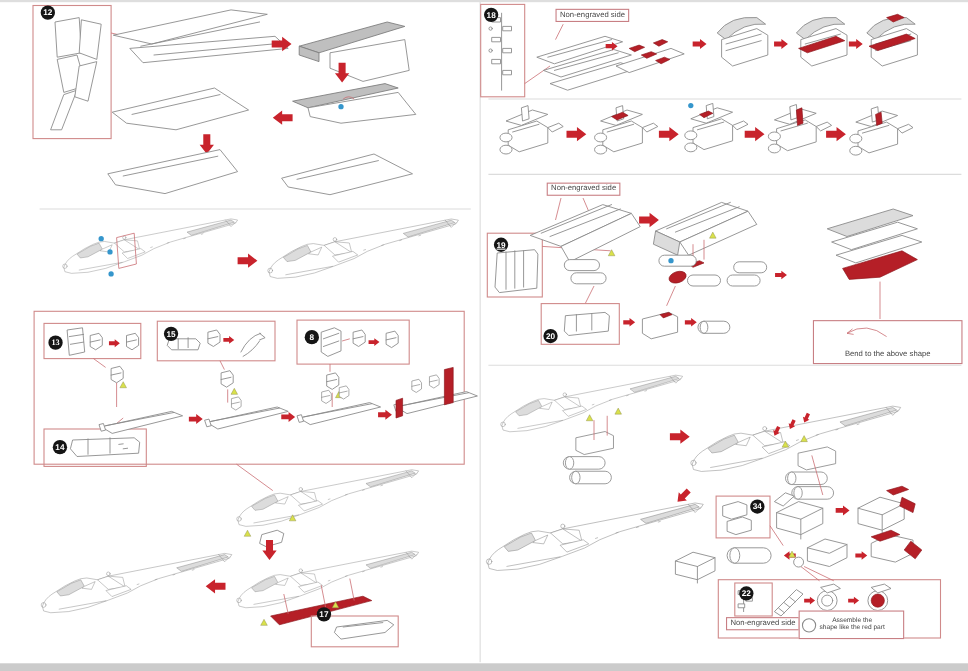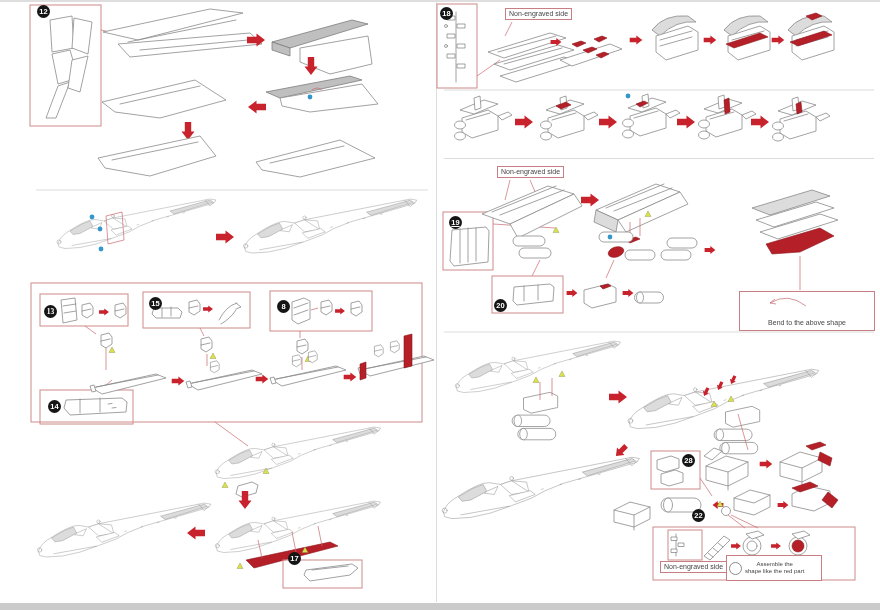--- a/index.html
+++ b/index.html
@@ -413,22 +413,22 @@
 
 <div class="badge" style="left:37px;top:5px;">12</div>
 <div class="badge" style="left:44px;top:305px;font-family:Liberation Serif, serif;">13</div>
 <div class="badge" style="left:48px;top:400px;text-align:right;">14</div>
 <div class="badge" style="left:149px;top:297px;">15</div>
 <div class="badge" style="left:277px;top:300px;">8</div>
 <div class="badge" style="left:288px;top:552px;">17</div>
 <div class="badge" style="left:440px;top:7px;">18</div>
 <div class="badge" style="left:449px;top:216px;text-decoration:underline;">19</div>
 <div class="badge" style="left:494px;top:279px;margin-top:20px;">20</div>
-<div class="badge" style="left:682px;top:454px;">28</div>
-<div class="badge" style="left:672px;top:509px;margin-left:20px;">22</div>
+<div class="badge" style="left:682px;top:454px;">34</div>
+<div class="badge" style="left:672px;top:533px;">22</div>
 
 <div class="lblbox" style="left:505px;top:8px;">Non-engraved side</div>
 <div class="lblbox" style="left:497px;top:166px;">Non-engraved side</div>
 <div class="lblbox" style="left:660px;top:561px;">Non-engraved side</div>
 
 <div class="bendbox">
   <span class="txt">Bend to the above shape</span>
 </div>
 
 <div class="asmbox">

